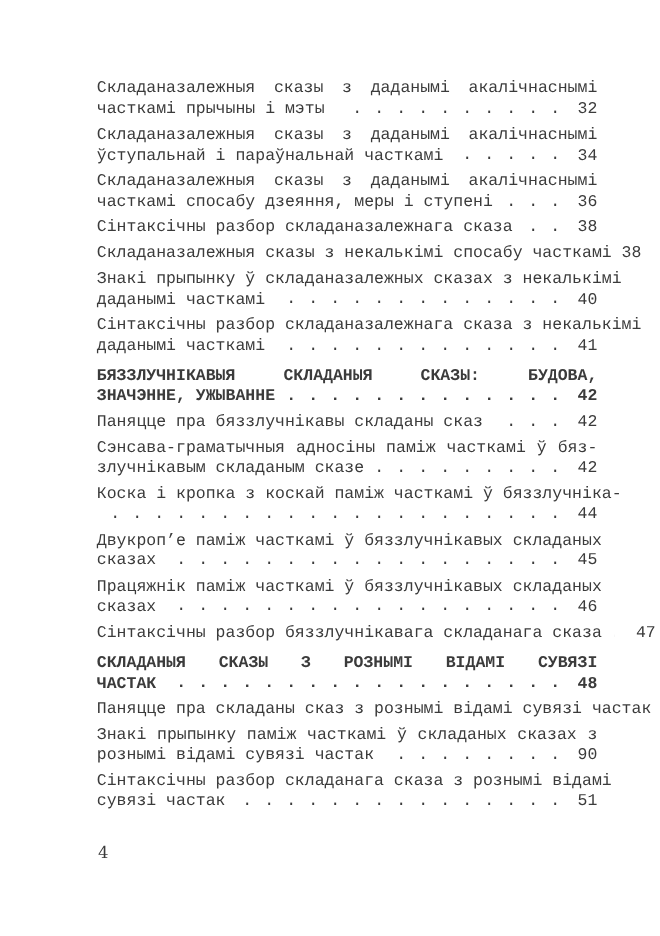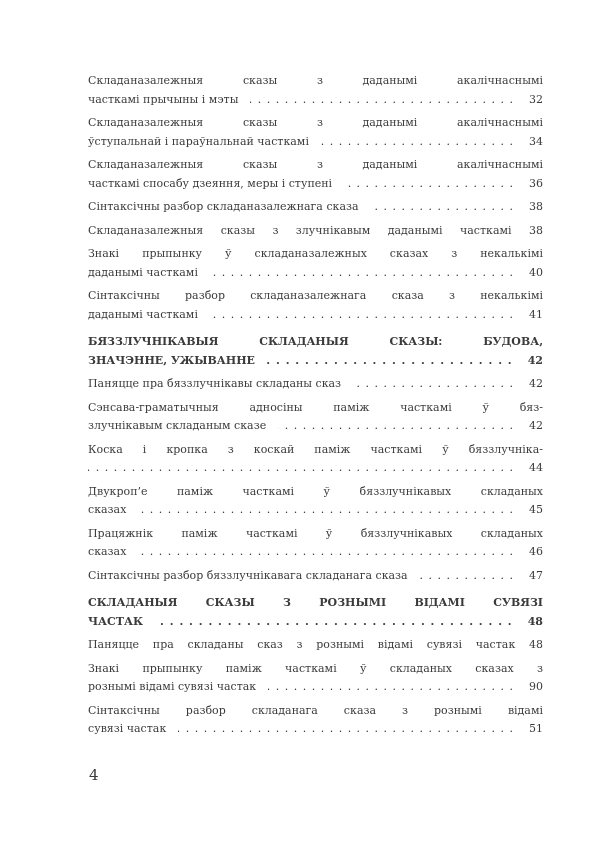--- a/index.html
+++ b/index.html
@@ -14,22 +14,23 @@
     background: #ffffff;
     font-family: "DejaVu Serif", serif;
     color: #3b3b3b;
     overflow: hidden;
   }
   .toc {
     position: absolute;
     left: 88px;
     top: 72px;
     width: 455px;
-    font-size: 11px;
+    font-size: 15px;
     line-height: 18.5px;
+    font-family: Liberation Mono, monospace;
   }
   .entry {
     margin-bottom: 5px;
   }
   .entry.heading {
     font-weight: bold;
     margin-top: 9px;
   }
   
   .jline {
@@ -103,21 +104,21 @@
         </div>
       </div>
       <div class="entry">
         <div class="lline">
           <span class="ltext">Сінтаксічны разбор складаназалежнага сказа</span>
           <span class="dots">. . . . . . . . . . . . . . . . . . . . . . . . . . . . . . . . . . . . . . . . . . . . . . . . . . . . . . . . . . . . </span>
           <span class="pnum">38</span>
         </div>
       </div>
       <div class="entry">
-        <div class="nodots-line"><span class="ltext">Складаназалежныя сказы з злучнікавым даданымі часткамі</span> <span class="pnum">38</span></div>
+        <div class="nodots-line"><span class="ltext">Складаназалежныя сказы з некалькімі спосабу часткамі</span> <span class="pnum">38</span></div>
       </div>
       <div class="entry">
         <div class="jline">Знакі прыпынку ў складаназалежных сказах з некалькімі</div>
         <div class="lline">
           <span class="ltext">даданымі часткамі</span>
           <span class="dots">. . . . . . . . . . . . . . . . . . . . . . . . . . . . . . . . . . . . . . . . . . . . . . . . . . . . . . . . . . . . </span>
           <span class="pnum">40</span>
         </div>
       </div>
       <div class="entry">

